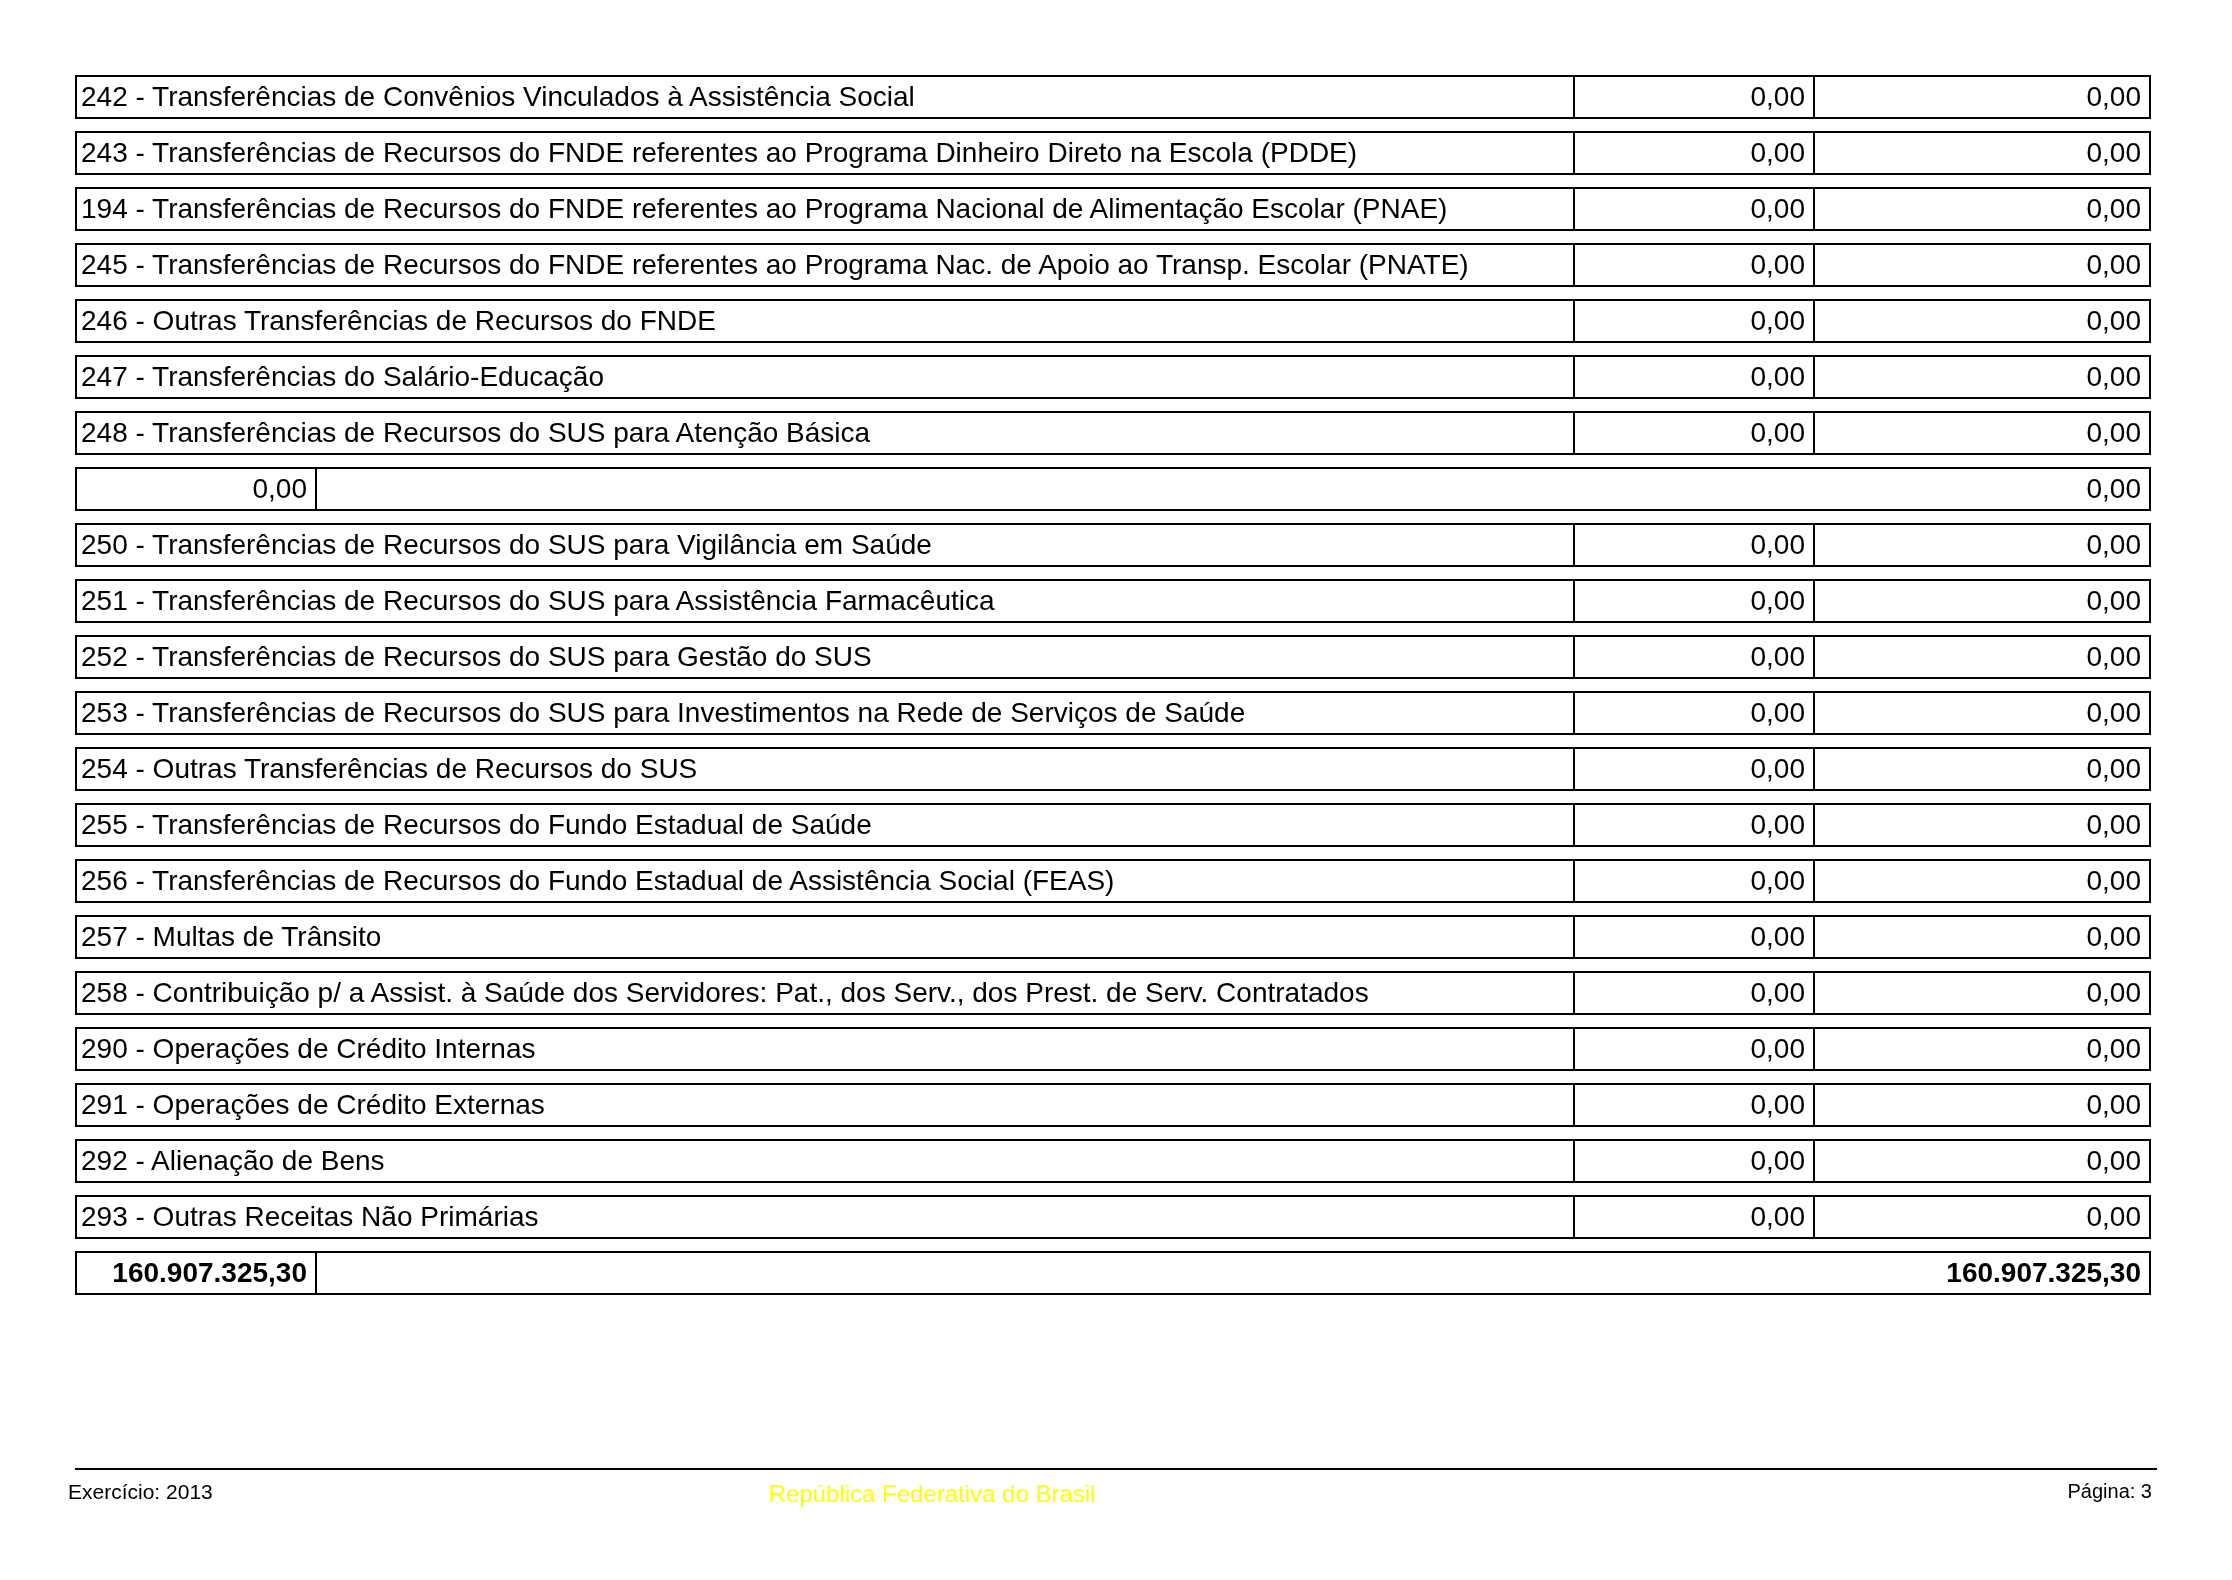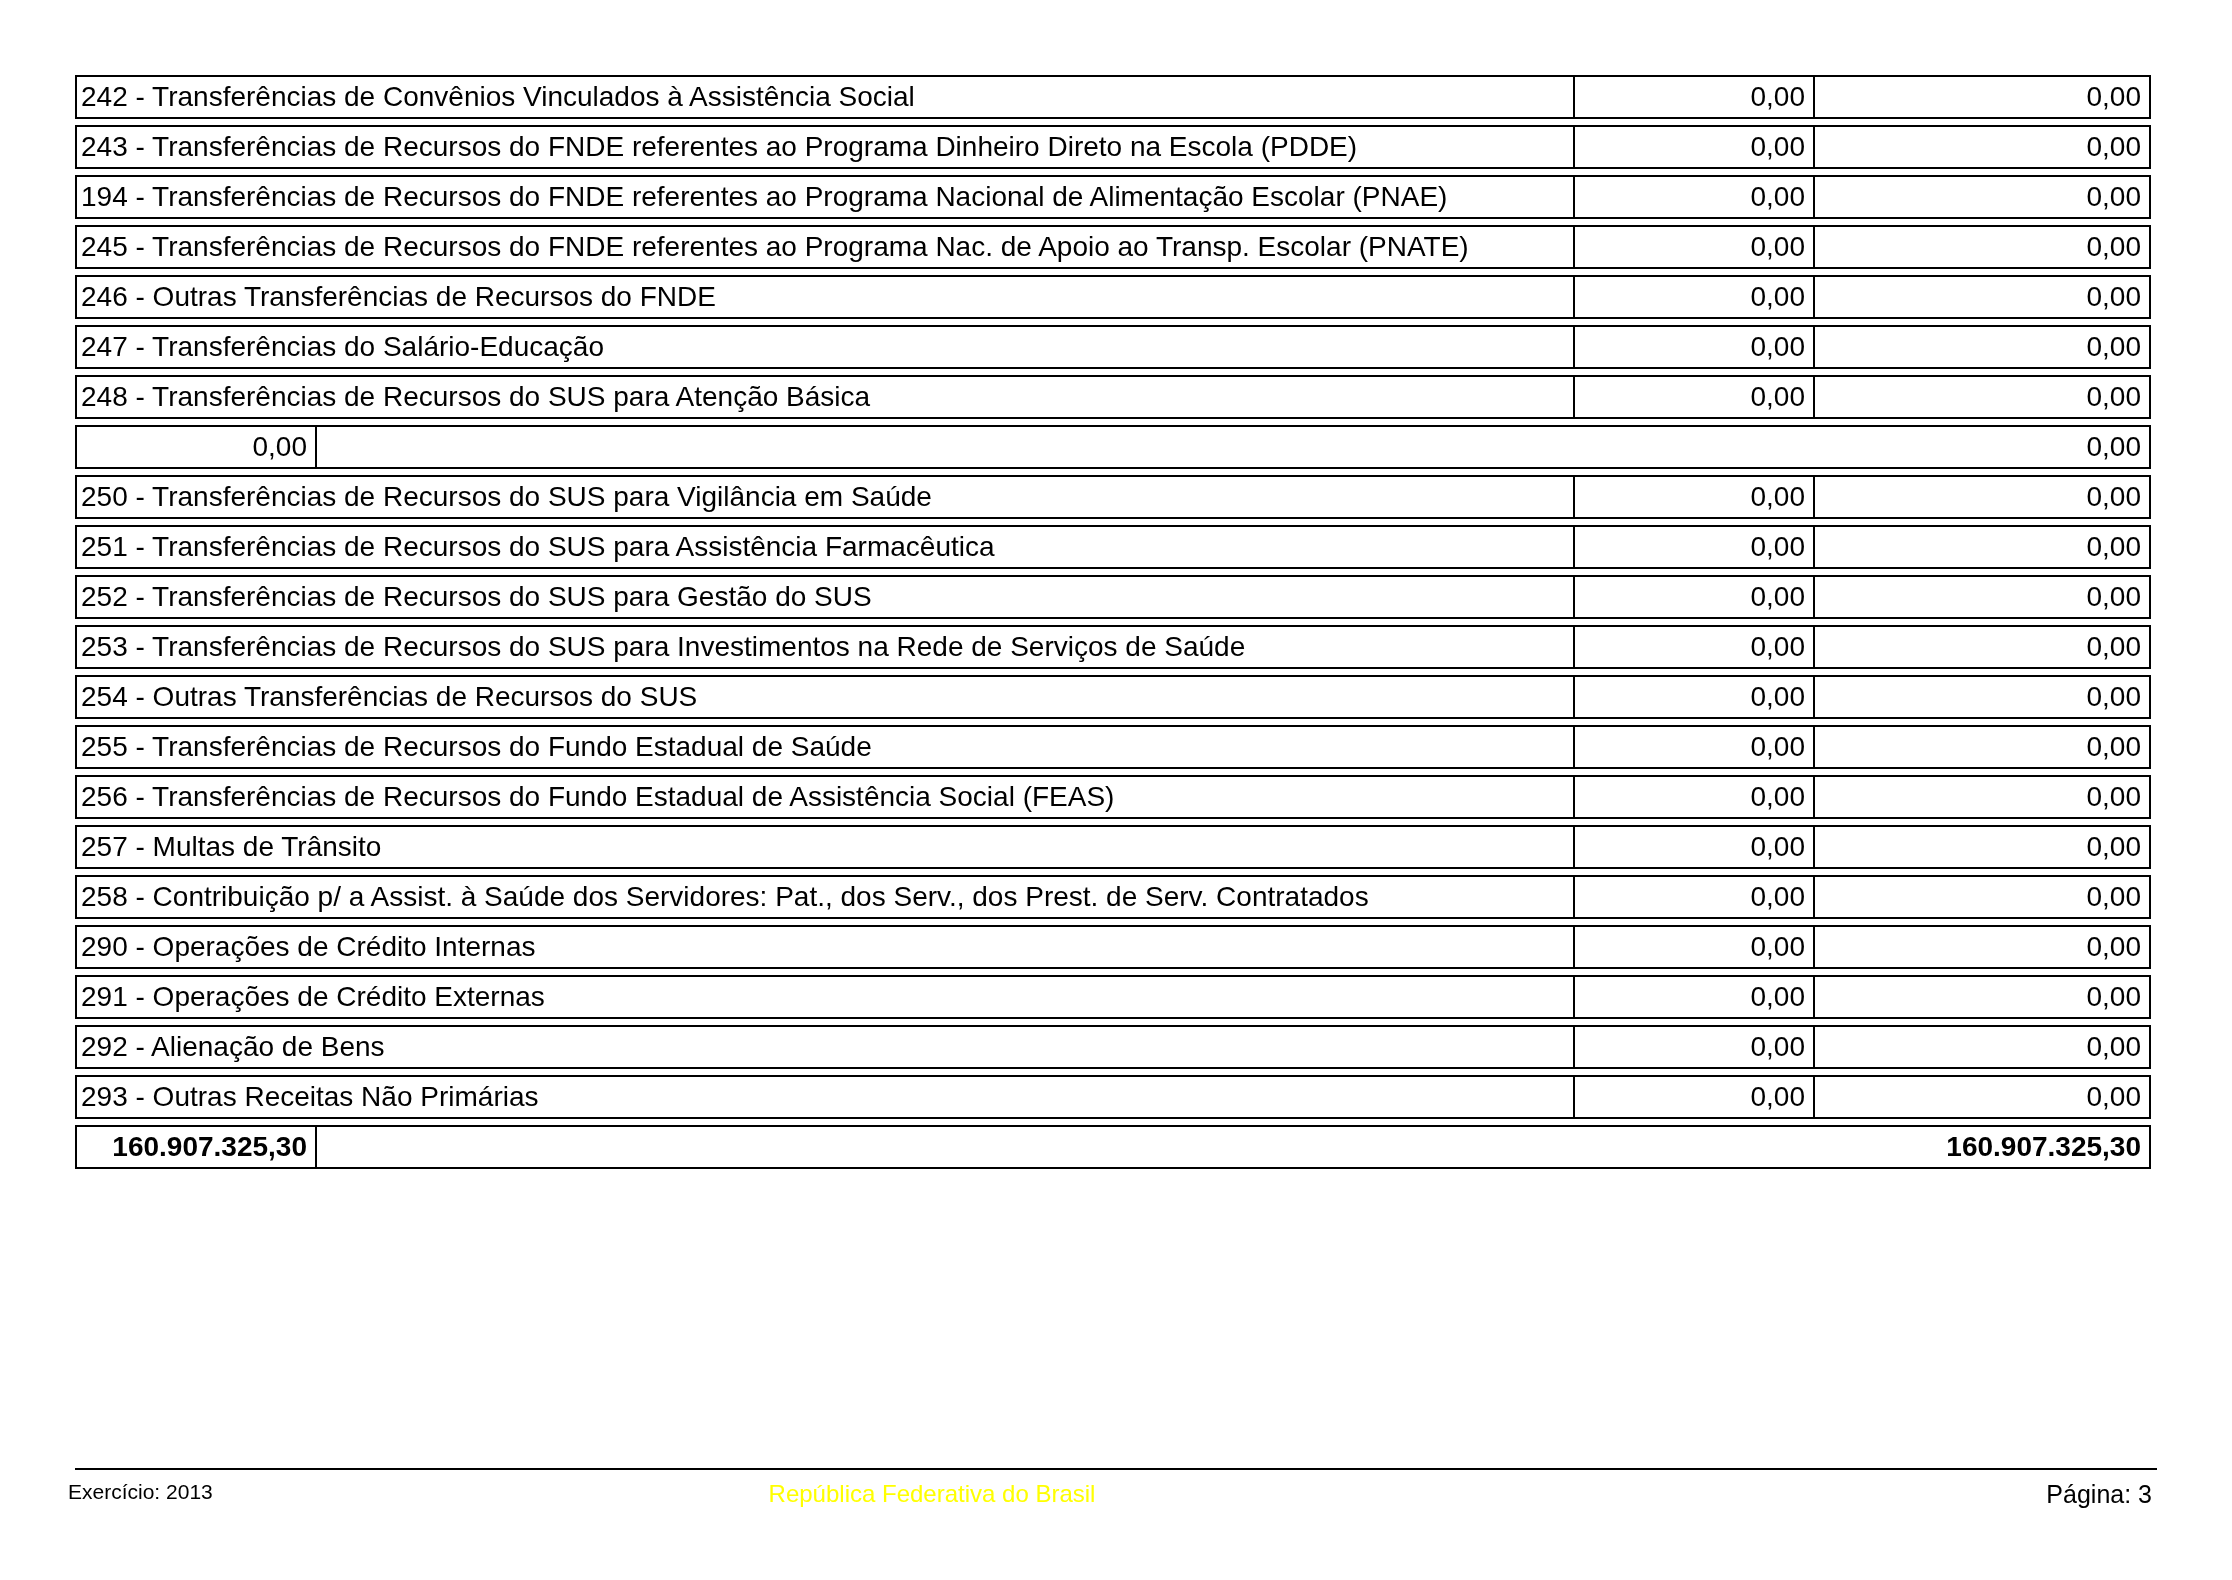--- a/index.html
+++ b/index.html
@@ -17,21 +17,21 @@
   }
   .report-table {
     position: absolute;
     left: 75px;
     top: 75px;
     width: 2076px;
   }
   .row {
     box-sizing: border-box;
     height: 44px;
-    margin-bottom: 6px;
+    margin-bottom: 12px;
     border: 2px solid #000000;
     display: flex;
     background: #ffffff;
   }
   .cell {
     box-sizing: border-box;
     display: flex;
     align-items: center;
     font-size: 28px;
     line-height: 1;
@@ -80,21 +80,21 @@
     left: 0;
     top: 1480px;
     width: 1864px;
     text-align: center;
     font-size: 24px;
   }
   .footer-right {
     position: absolute;
     right: 80px;
     top: 1480px;
-    font-size: 25px;
+    font-size: 20px;
   }
 </style>
 </head>
 <body>
 
 <div class="report-table" id="report-table">
     <div class="row">
     <div class="cell desc">242 - Transferências de Convênios Vinculados à Assistência Social</div>
     <div class="cell val">0,00</div>
     <div class="cell val last">0,00</div>

